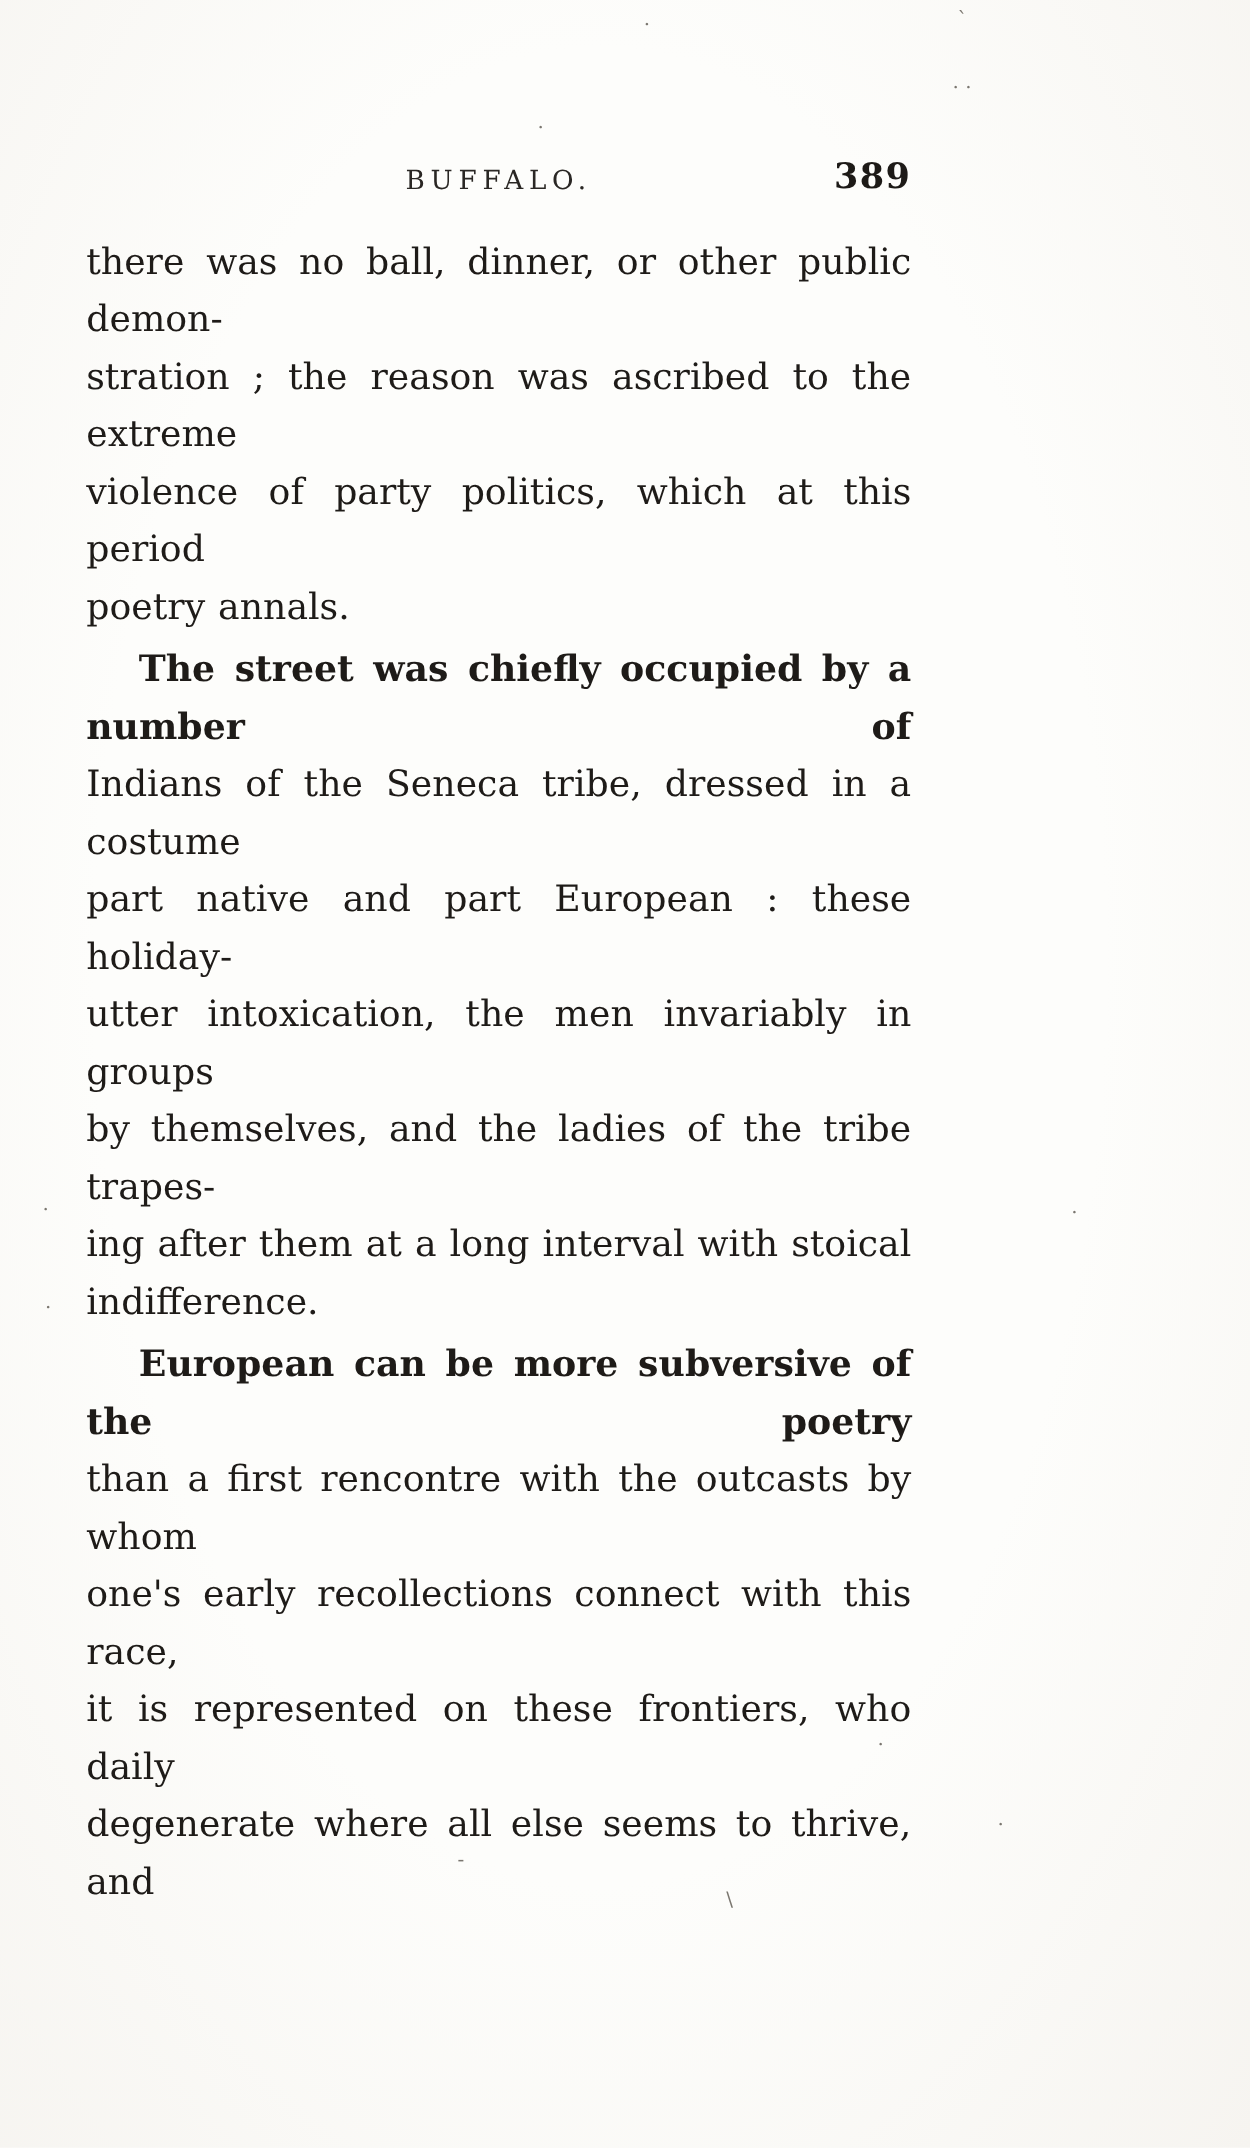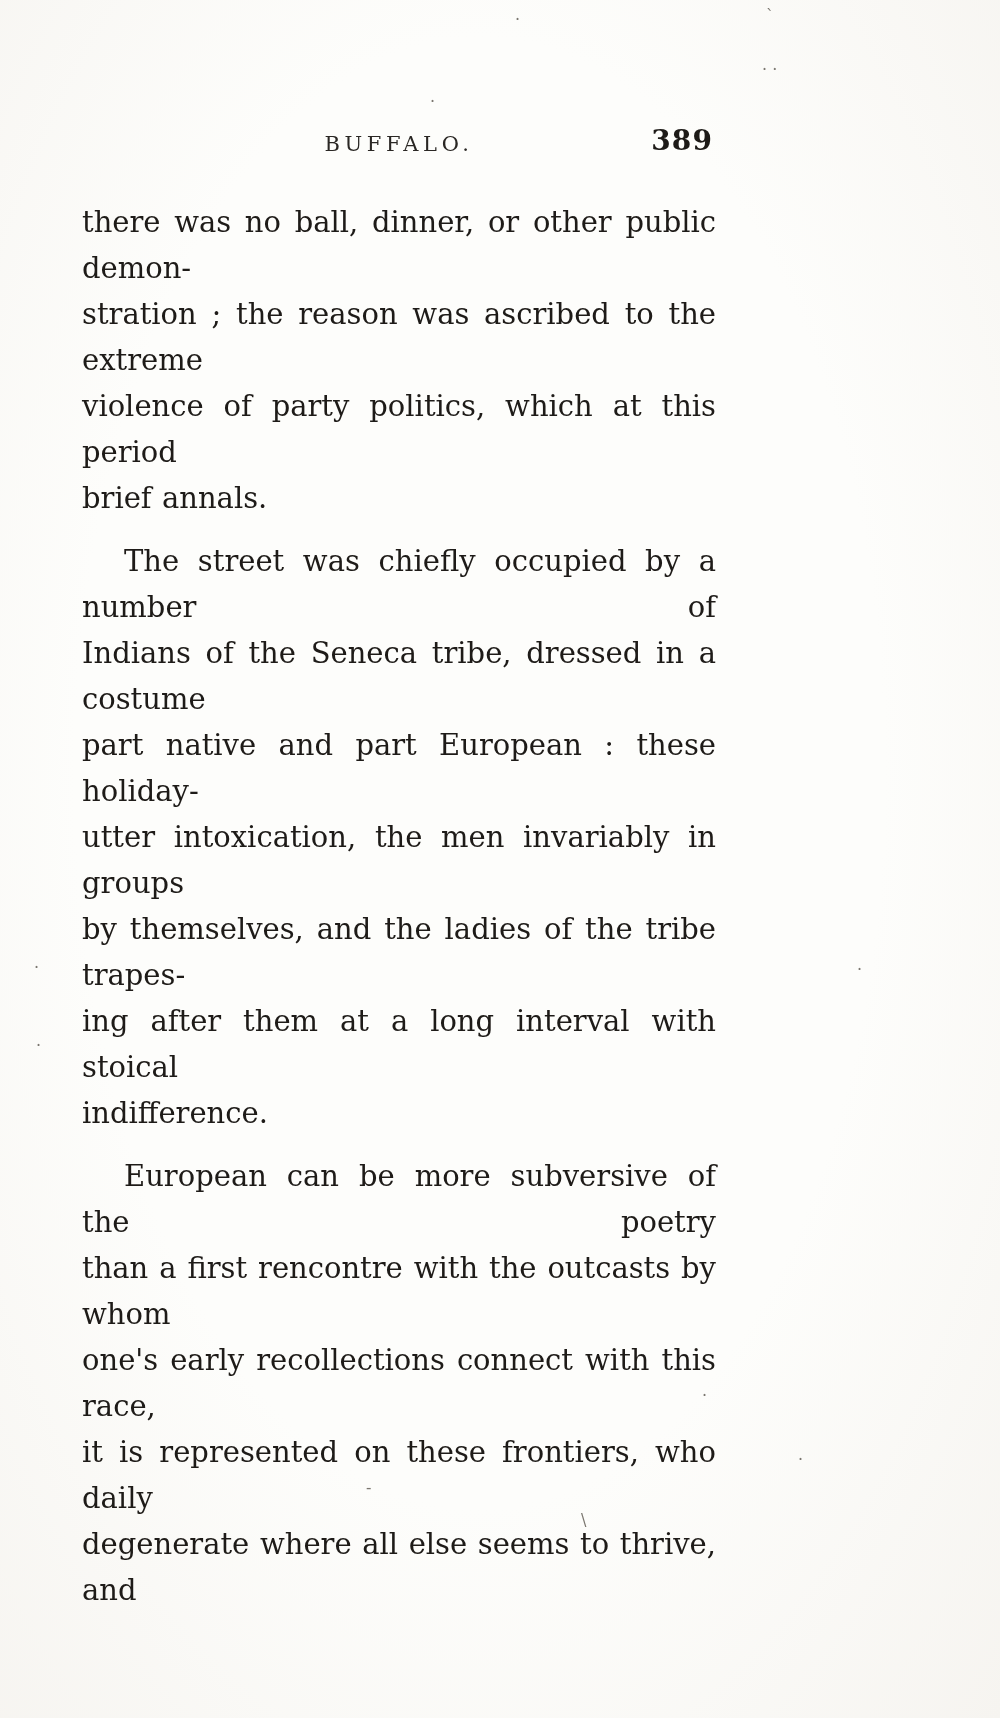--- a/index.html
+++ b/index.html
@@ -32,50 +32,51 @@
     left: 0;
     right: 0;
     top: 8px;
     text-align: center;
     font-size: 21px;
     letter-spacing: 0.22em;
     color: #2a2724;
   }
   .page-number {
     position: absolute;
-    right: 20px;
+    right: 4px;
     top: 0;
     font-size: 28px;
     font-weight: bold;
     letter-spacing: 0.04em;
     color: #1d1a17;
   }
   .page-body {
     position: absolute;
     top: 182px;
     left: 65px;
     width: 668px;
     font-size: 29px;
     line-height: 46px;
     color: #1e1b18;
   }
   .paragraph {
-    margin: 17px;
+    margin: 4px;
   }
   .line {
     white-space: normal;
     text-align: justify;
     text-align-last: justify;
     word-spacing: 0.04em;
   }
   .line.last {
     text-align-last: left;
   }
   .paragraph.indent .line.first {
     text-indent: 42px;
+    font-weight: bold;
   }
   .artifacts {
     position: absolute;
     inset: 0;
     pointer-events: none;
   }
   .speck {
     position: absolute;
     font-size: 16px;
     color: #7a766f;
@@ -90,21 +91,21 @@
   <div class="header-row">
     <div class="running-head">BUFFALO.</div>
     <div class="page-number">389</div>
   </div>
 
   <div class="page-body">
       <div class="paragraph">
         <div class="line first">there was no ball, dinner, or other public demon-</div>
         <div class="line">stration ;  the reason was ascribed to the extreme</div>
         <div class="line">violence of party politics, which at this period</div>
-        <div class="line last">brief annals.</div>
+        <div class="line last">poetry annals.</div>
       </div>
       <div class="paragraph indent">
         <div class="line first">The street was chiefly occupied by a number of</div>
         <div class="line">Indians of the Seneca tribe, dressed in a costume</div>
         <div class="line">part native and part European :  these holiday-</div>
         <div class="line">utter intoxication, the men invariably in groups</div>
         <div class="line">by themselves, and the ladies of the tribe trapes-</div>
         <div class="line">ing after them at a long interval with stoical</div>
         <div class="line last">indifference.</div>
       </div>

